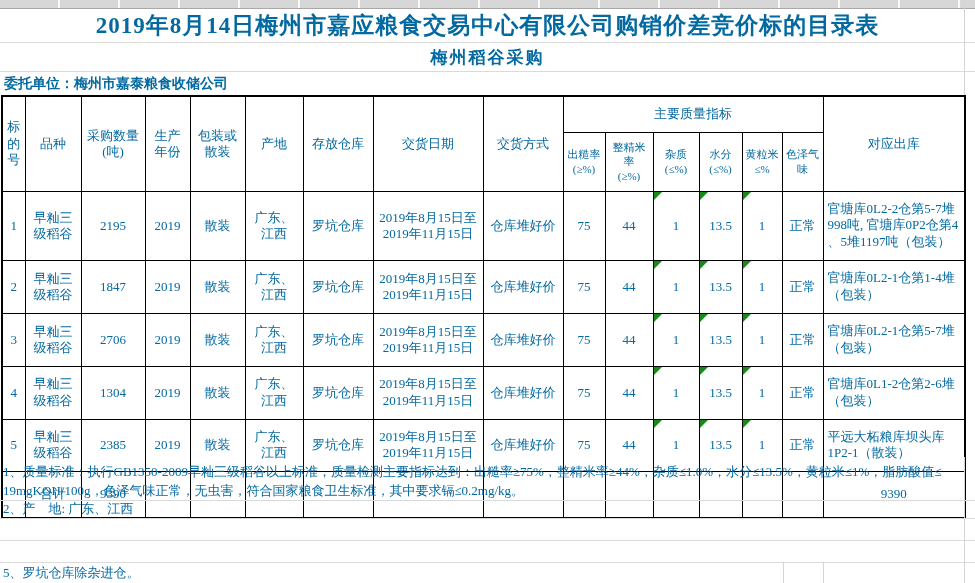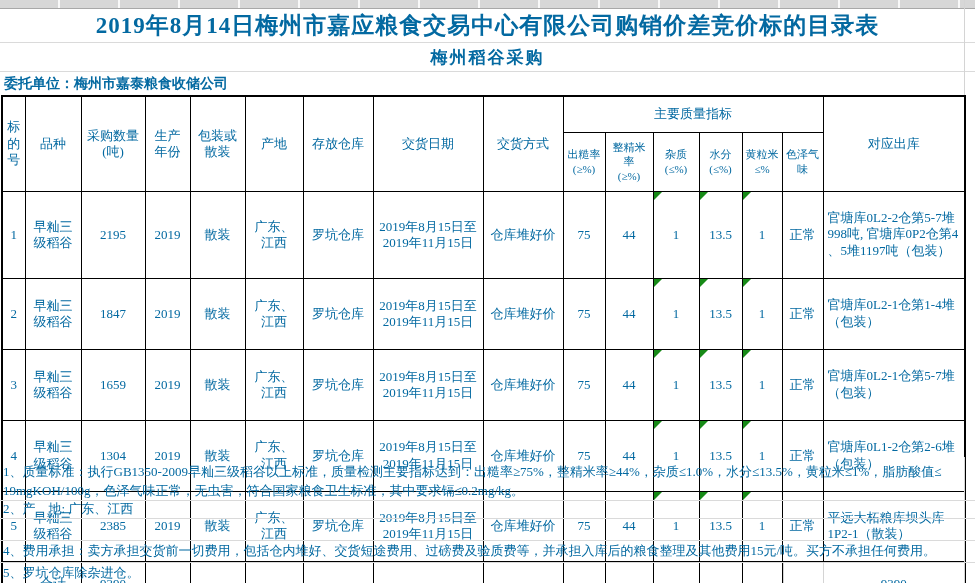--- a/index.html
+++ b/index.html
@@ -19,21 +19,21 @@
   table.main{position:absolute;left:1px;top:95px;width:963px;table-layout:fixed;
     border-collapse:collapse;border:2px solid #000;}
   td,th{border:1px solid #000;padding:0 2px;text-align:center;vertical-align:middle;
     font-size:13px;font-weight:normal;line-height:1.25;white-space:pre-line;overflow:hidden;}
   th.sub{font-size:11px;line-height:1.3;}
   tr.hrow1{height:36px;}
   tr.hrow2{height:59px;}
   tr.r1{height:57px;}
   tr.rn{height:41px;}
   tr.rt{height:46px;}
-  td.out{text-align:left;padding:18px 4px;line-height:1.3;margin-top:20px;}
+  td.out{text-align:left;padding:9px 4px;line-height:1.3;margin-top:20px;}
   td.tricell{position:relative;}
   .tri{position:absolute;left:0;top:0;width:0;height:0;
     border-top:8px solid #178a17;border-right:8px solid transparent;}
   
   .note{position:absolute;left:0;width:975px;box-sizing:border-box;padding:0 3px;
     font-size:13px;display:flex;align-items:center;white-space:pre-line;background:transparent;}
   .note1{top:459px;height:41px;line-height:19px;align-items:flex-start;padding-top:3px;display:block;}
   .note2{top:500px;height:18px;}
   .note3{top:518px;height:22px;}
   .note4{top:540px;height:22px;}
@@ -147,21 +147,21 @@
         <td class="tricell"><span class="tri"></span><span>13.5</span></td>
         <td class="tricell"><span class="tri"></span><span>1</span></td>
         <td>正常</td>
         <td class="out">官塘库0L2-1仓第1-4堆
 （包装）</td>
       </tr>
       <tr class="rn">
         <td>3</td>
         <td>早籼三
 级稻谷</td>
-        <td>1659</td>
+        <td>2706</td>
         <td>2019</td>
         <td>散装</td>
         <td>广东、
 江西</td>
         <td>罗坑仓库</td>
         <td>2019年8月15日至
 2019年11月15日</td>
         <td>仓库堆好价</td>
         <td>75</td>
         <td>44</td>
@@ -233,21 +233,20 @@
         <td></td>
         <td></td>
         <td>9390</td>
       </tr>
     </tbody>
   </table>
 
   <div class="note note1">1、质量标准：执行GB1350-2009早籼三级稻谷以上标准，质量检测主要指标达到：出糙率≥75%，整精米率≥44%，杂质≤1.0%，水分≤13.5%，黄粒米≤1%，脂肪酸值≤
 19mgKOH/100g，色泽气味正常，无虫害，符合国家粮食卫生标准，其中要求镉≤0.2mg/kg。</div>
   <div class="note note2">2、产　地: 广东、江西</div>
-  <div class="note note4">4、费用承担：卖方承担交货前一切费用，包括仓内堆好、交货短途费用、过磅费及验质费等，并承担入库后的粮食整理及其他费用15元/吨。买方不承担任何费用。</div>
   <div class="note note5">5、罗坑仓库除杂进仓。</div>
 
   <div class="hline" style="top:500px"></div>
   <div class="hline" style="top:518px"></div>
   <div class="hline" style="top:540px"></div>
   <div class="hline" style="top:562px"></div>
   <div class="vline" style="left:964px;top:0;height:95px"></div>
   <div class="vline" style="left:964px;top:457px;height:126px"></div>
   <div class="vline" style="left:783px;top:562px;height:21px"></div>
   <div class="vline" style="left:823px;top:562px;height:21px"></div>

